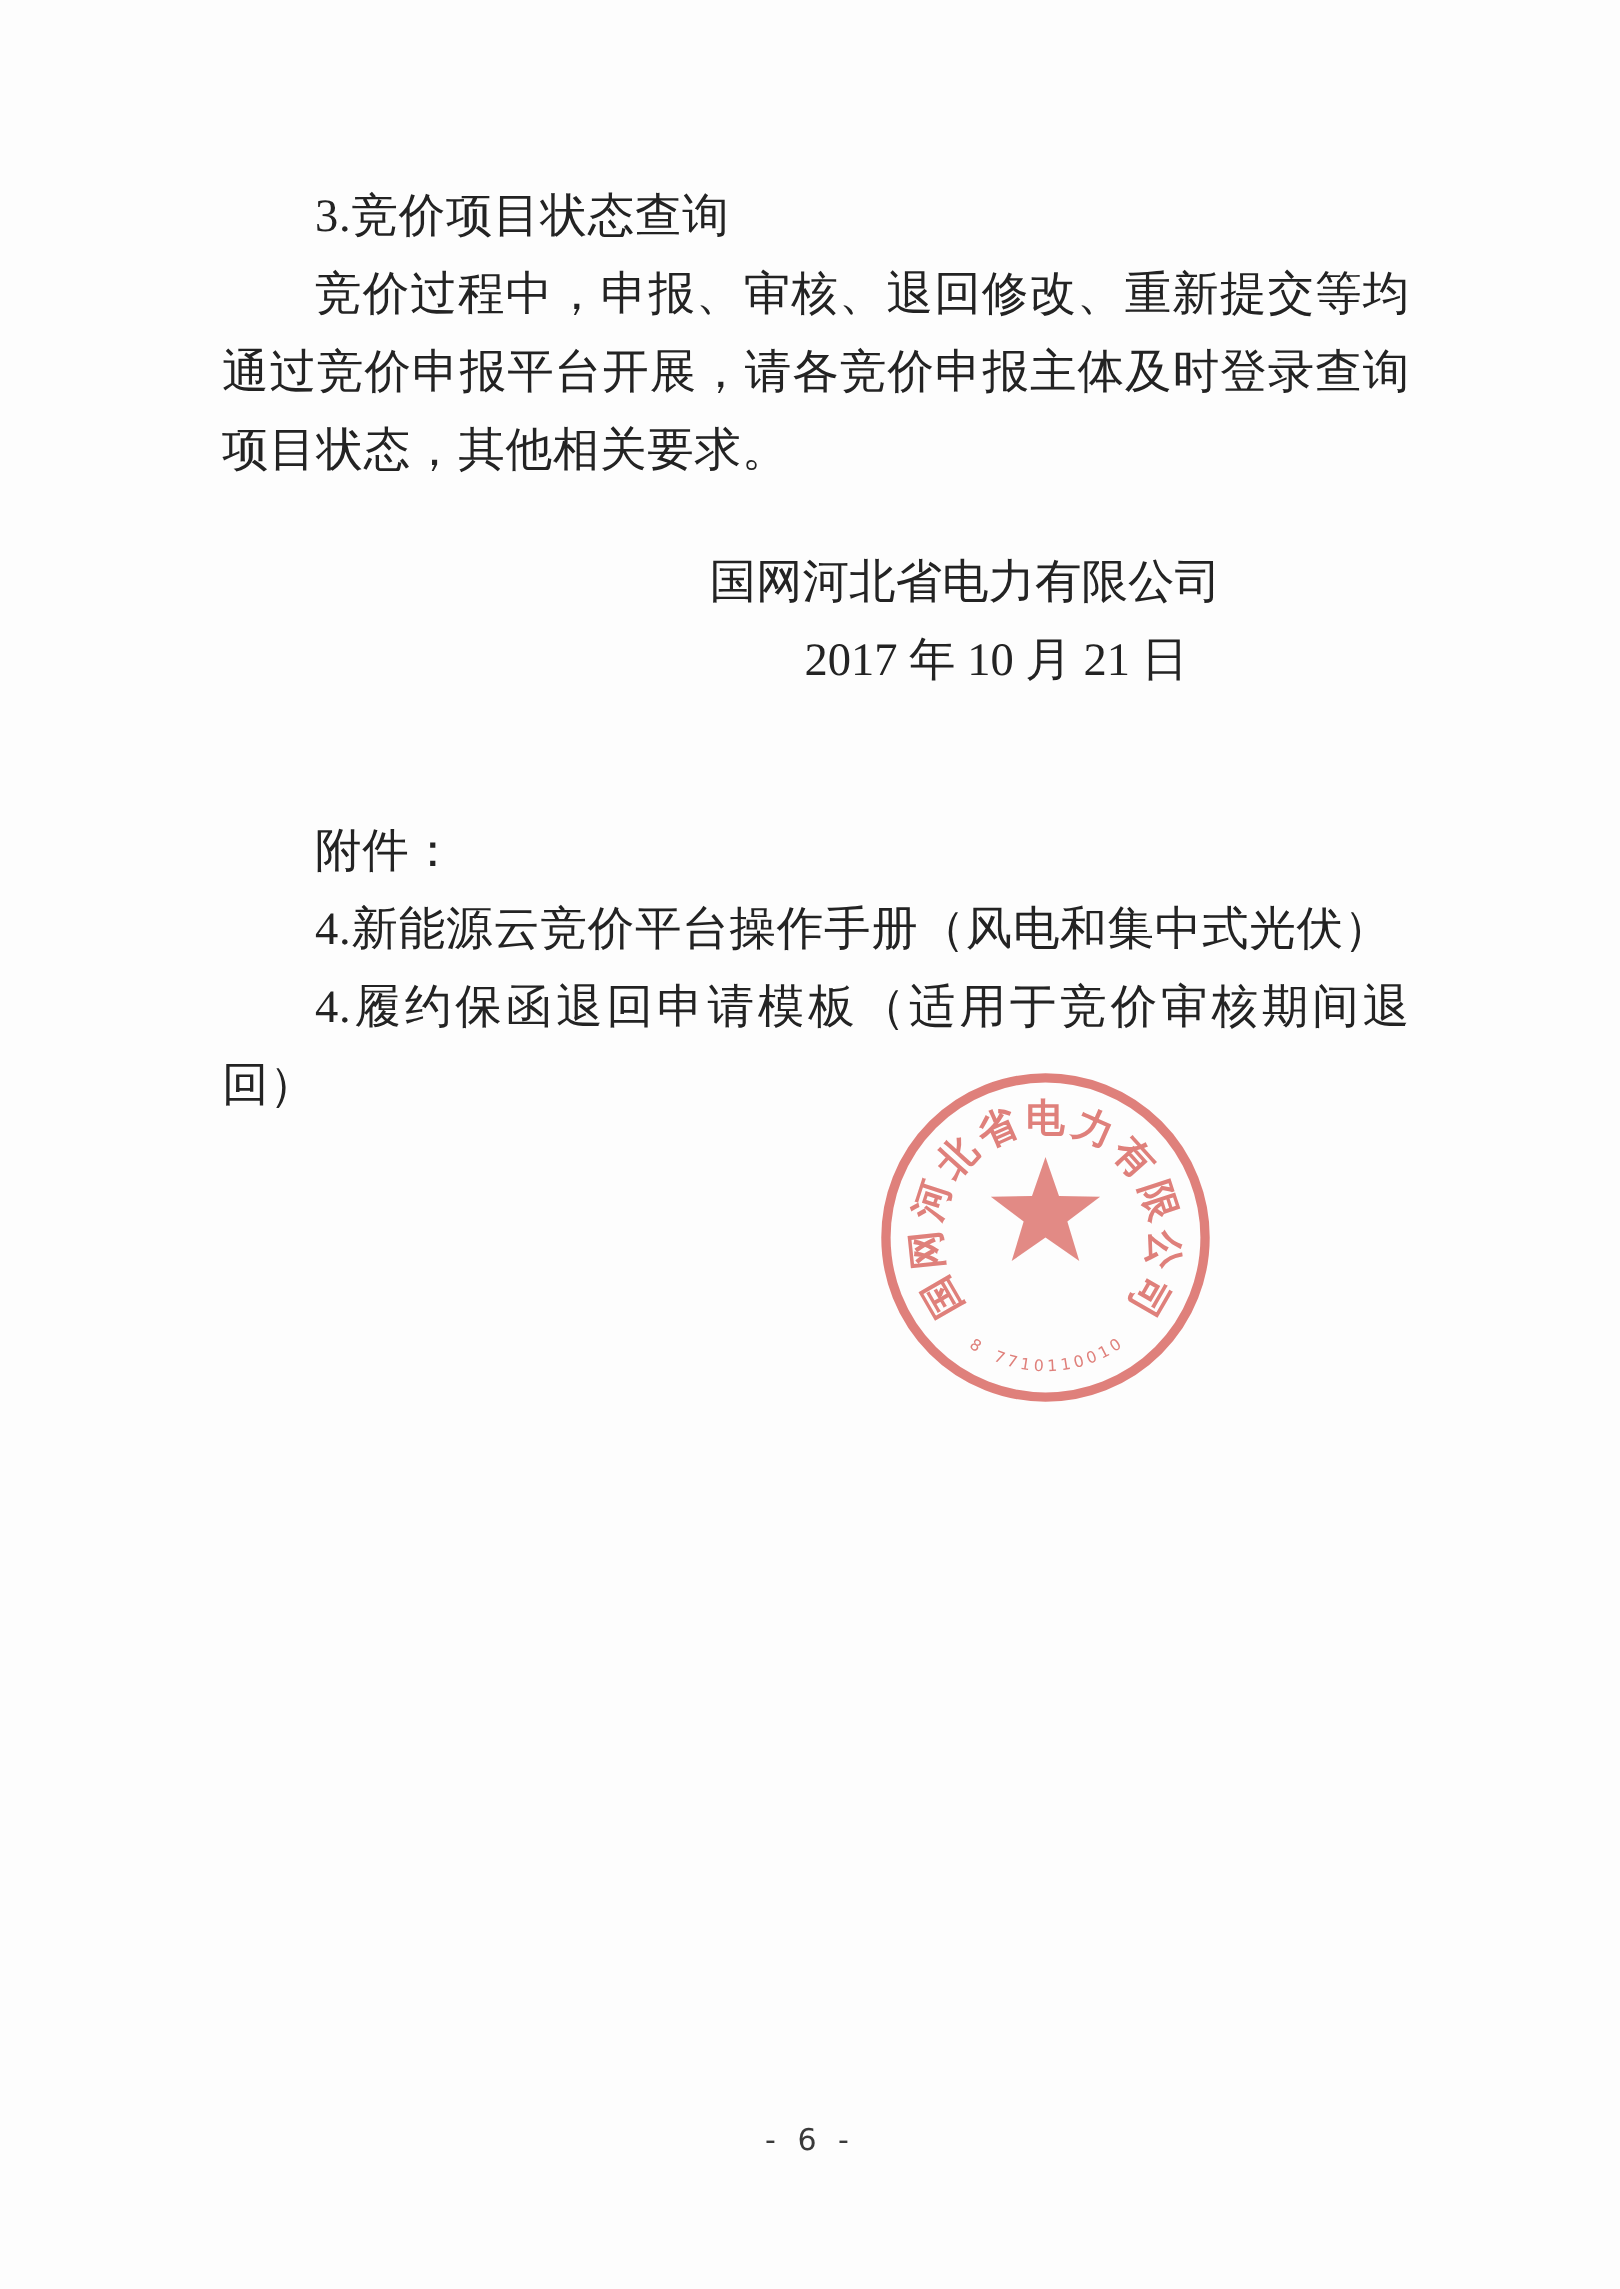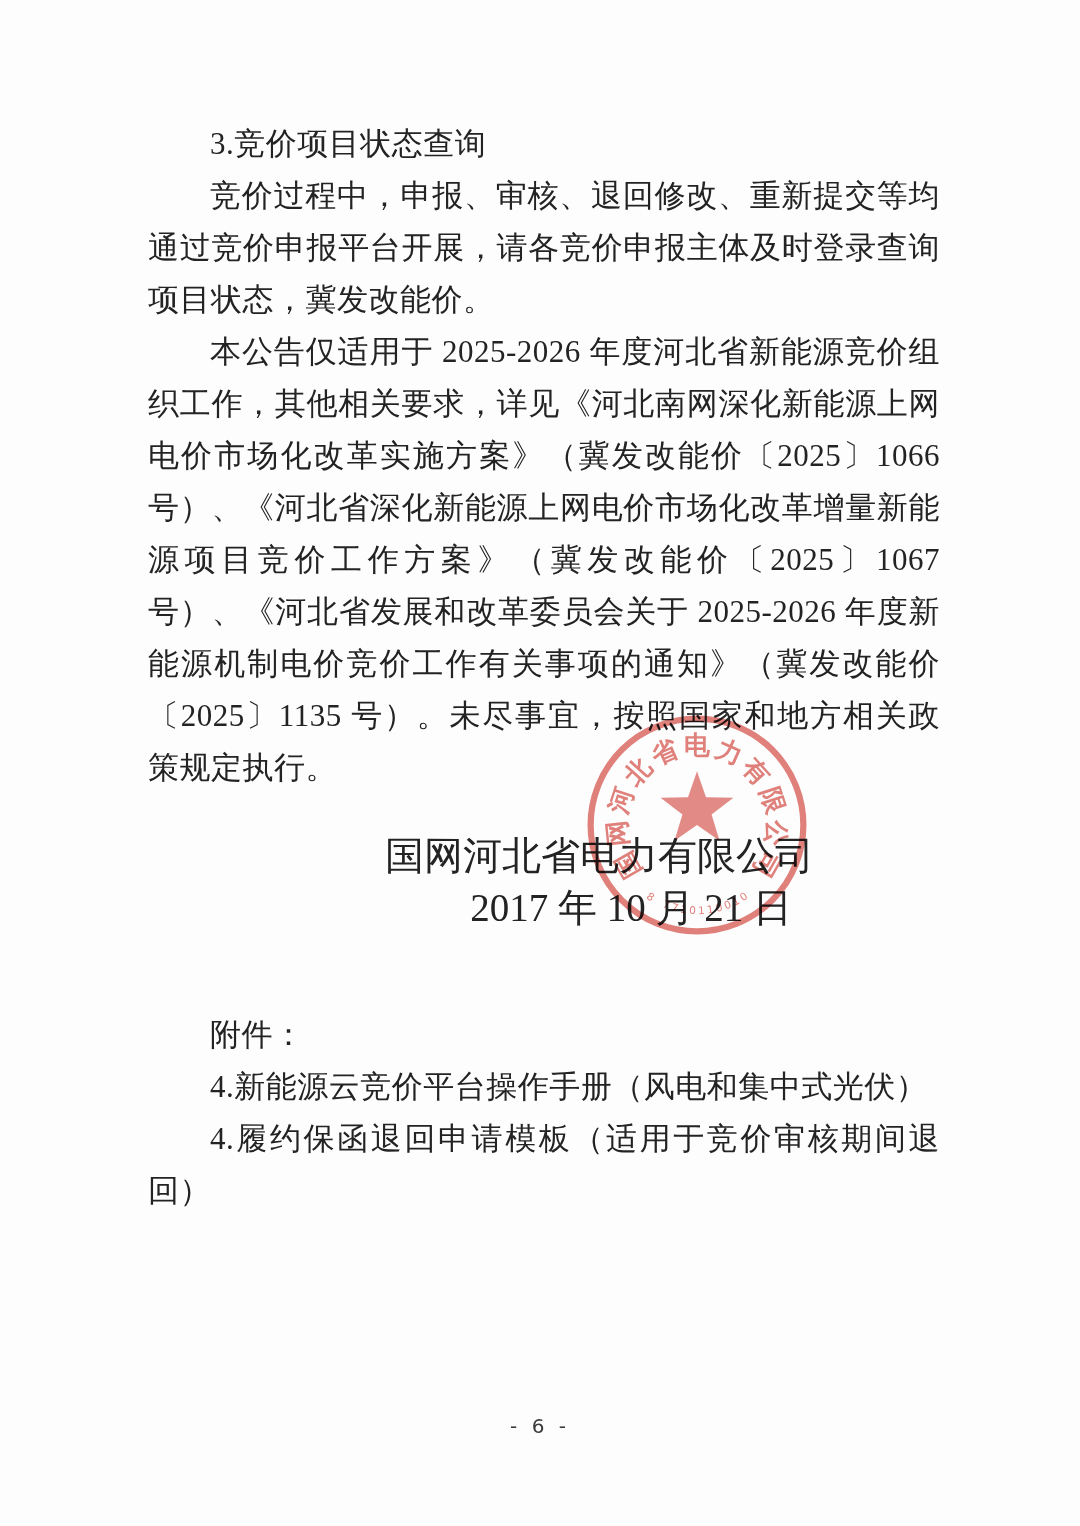--- a/index.html
+++ b/index.html
@@ -29,21 +29,21 @@
   }
   .indent { text-indent: 2em; }
   .h5 {
     font-weight: bold;
     font-family: "Liberation Sans", "DejaVu Sans", sans-serif;
     letter-spacing: 1px;
   }
   .sig { margin-top: 36px; }
   .sig p {
     margin: 0;
-    font-size: 39px;
+    font-size: 31px;
     line-height: 52px;
     text-align: right;
   }
   .sig-company { padding-right: 126px; }
   .sig-date { padding-right: 148px; }
   .attach { margin-top: 75px; }
   .seal {
     position: absolute;
     left: 582px;
     top: 710px;
@@ -81,22 +81,21 @@
     font-family: "DejaVu Sans", sans-serif;
     letter-spacing: 4px;
   }
 </style>
 </head>
 <body>
 
 <div class="page">
   <main class="content">
     <p class="para indent">3.竞价项目状态查询</p>
-    <p class="para indent">竞价过程中，申报、审核、退回修改、重新提交等均通过竞价申报平台开展，请各竞价申报主体及时登录查询项目状态，冀发改能价。</p>
-    <p class="para indent">本公告仅适用于 2025-2026 年度河北省新能源竞价组织工作，其他相关要求，详见《河北南网深化新能源上网电价市场化改革实施方案》（冀发改能价〔2025〕1066 号）、《河北省深化新能源上网电价市场化改革增量新能源项目竞价工作方案》（冀发改能价〔2025〕1067 号）、《河北省发展和改革委员会关于 2025-2026 年度新能源机制电价竞价工作有关事项的通知》（冀发改能价〔2025〕1135 号）。未尽事宜，按照国家和地方相关政策规定执行。</p>
+    <p class="para indent">竞价过程中，申报、审核、退回修改、重新提交等均通过竞价申报平台开展，请各竞价申报主体及时登录查询项目状态，其他相关要求。</p>
 
     <div class="sig">
       <p class="sig-company">国网河北省电力有限公司</p>
       <p class="sig-date">2017 年 10 月 21 日</p>
     </div>
 
     <div class="attach">
       <p class="para indent">附件：</p>
       <p class="para indent">4.新能源云竞价平台操作手册（风电和集中式光伏）</p>
       <p class="para indent">4.履约保函退回申请模板（适用于竞价审核期间退回）</p>

